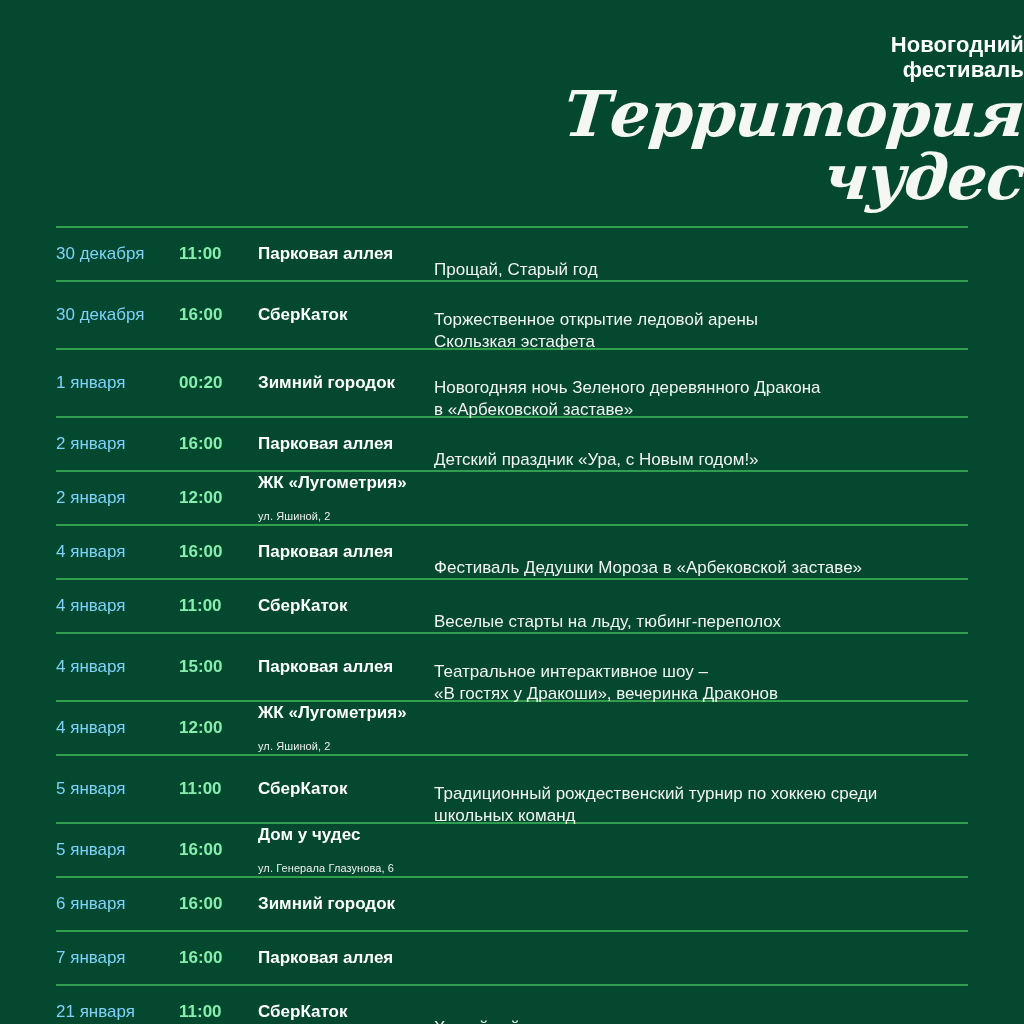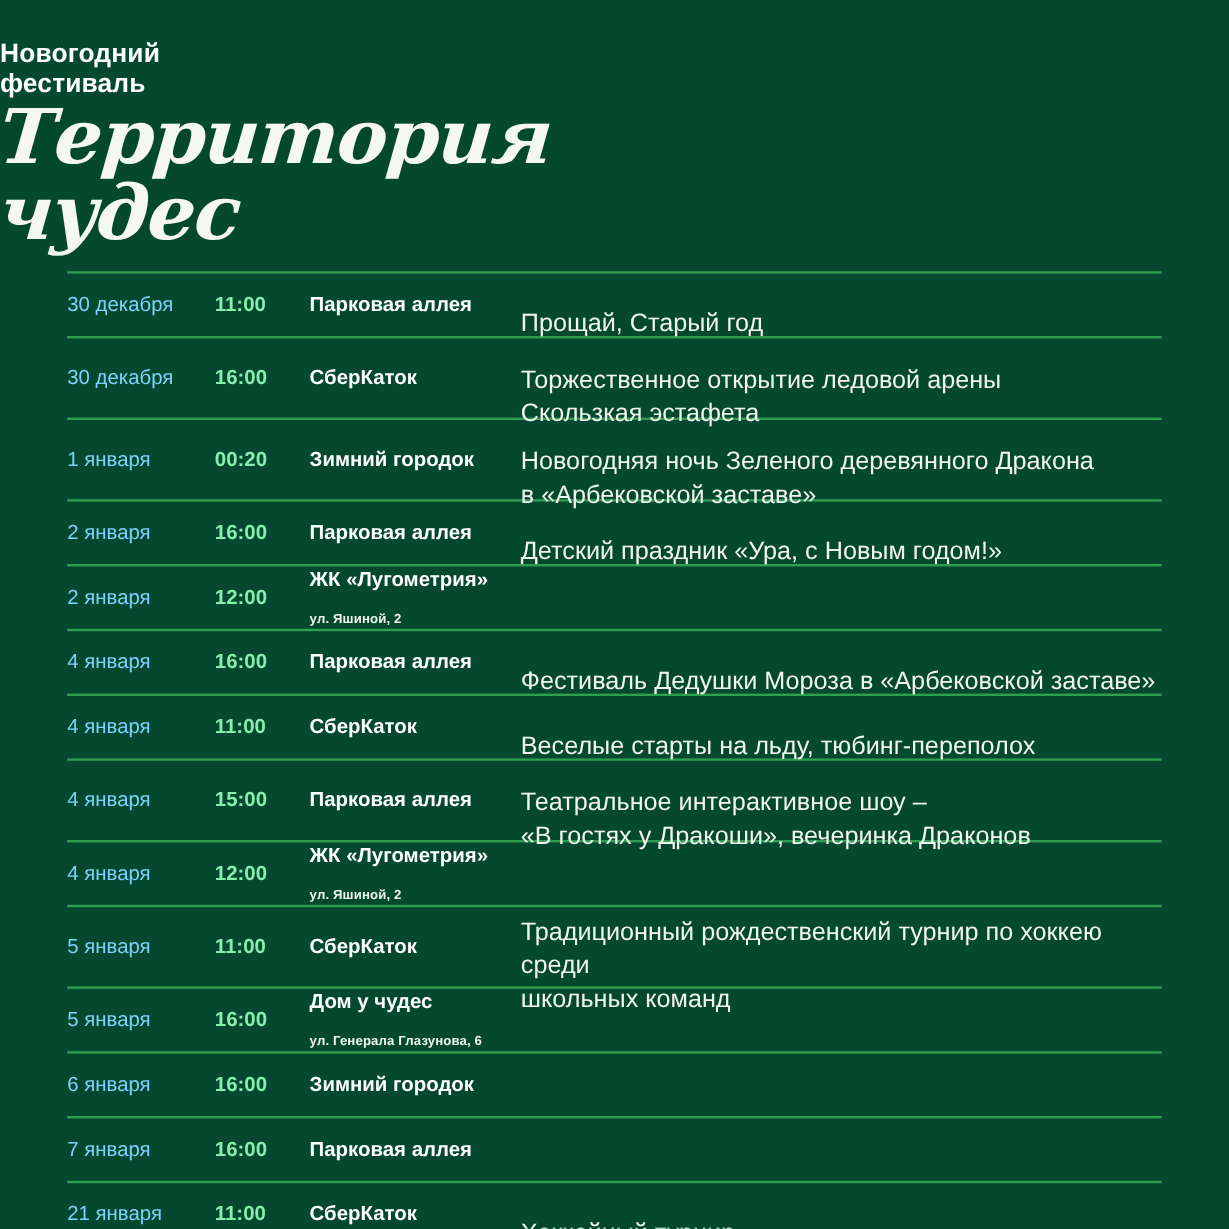--- a/index.html
+++ b/index.html
@@ -20,21 +20,21 @@
   .poster {
     position: relative;
     width: 1024px;
     height: 1024px;
     box-sizing: border-box;
   }
 
   
   .header {
     padding-top: 32px;
-    text-align: left;
+    text-align: right;
   }
   .kicker {
     font-size: 22px;
     font-weight: bold;
     line-height: 1.14;
     letter-spacing: 0.1px;
     color: #ffffff;
     white-space: pre-line;
   }
   .wordmark {
@@ -100,28 +100,28 @@
     width: 176px;
     flex: 0 0 176px;
     font-size: 17px;
     font-weight: bold;
     color: #ffffff;
     line-height: 1.15;
   }
   .c-venue .sub {
     display: block;
     font-size: 11px;
-    font-weight: bold;
+    font-weight: normal;
     color: #f0f3ef;
     margin-top: 18px;
     letter-spacing: 0.1px;
   }
   .c-desc {
     flex: 1 1 auto;
-    font-size: 21px;
+    font-size: 17px;
     font-weight: normal;
     color: #f2f5f1;
     line-height: 1.32;
     white-space: pre-line;
     margin-top: 32px;
   }
 </style>
 </head>
 <body>
 

